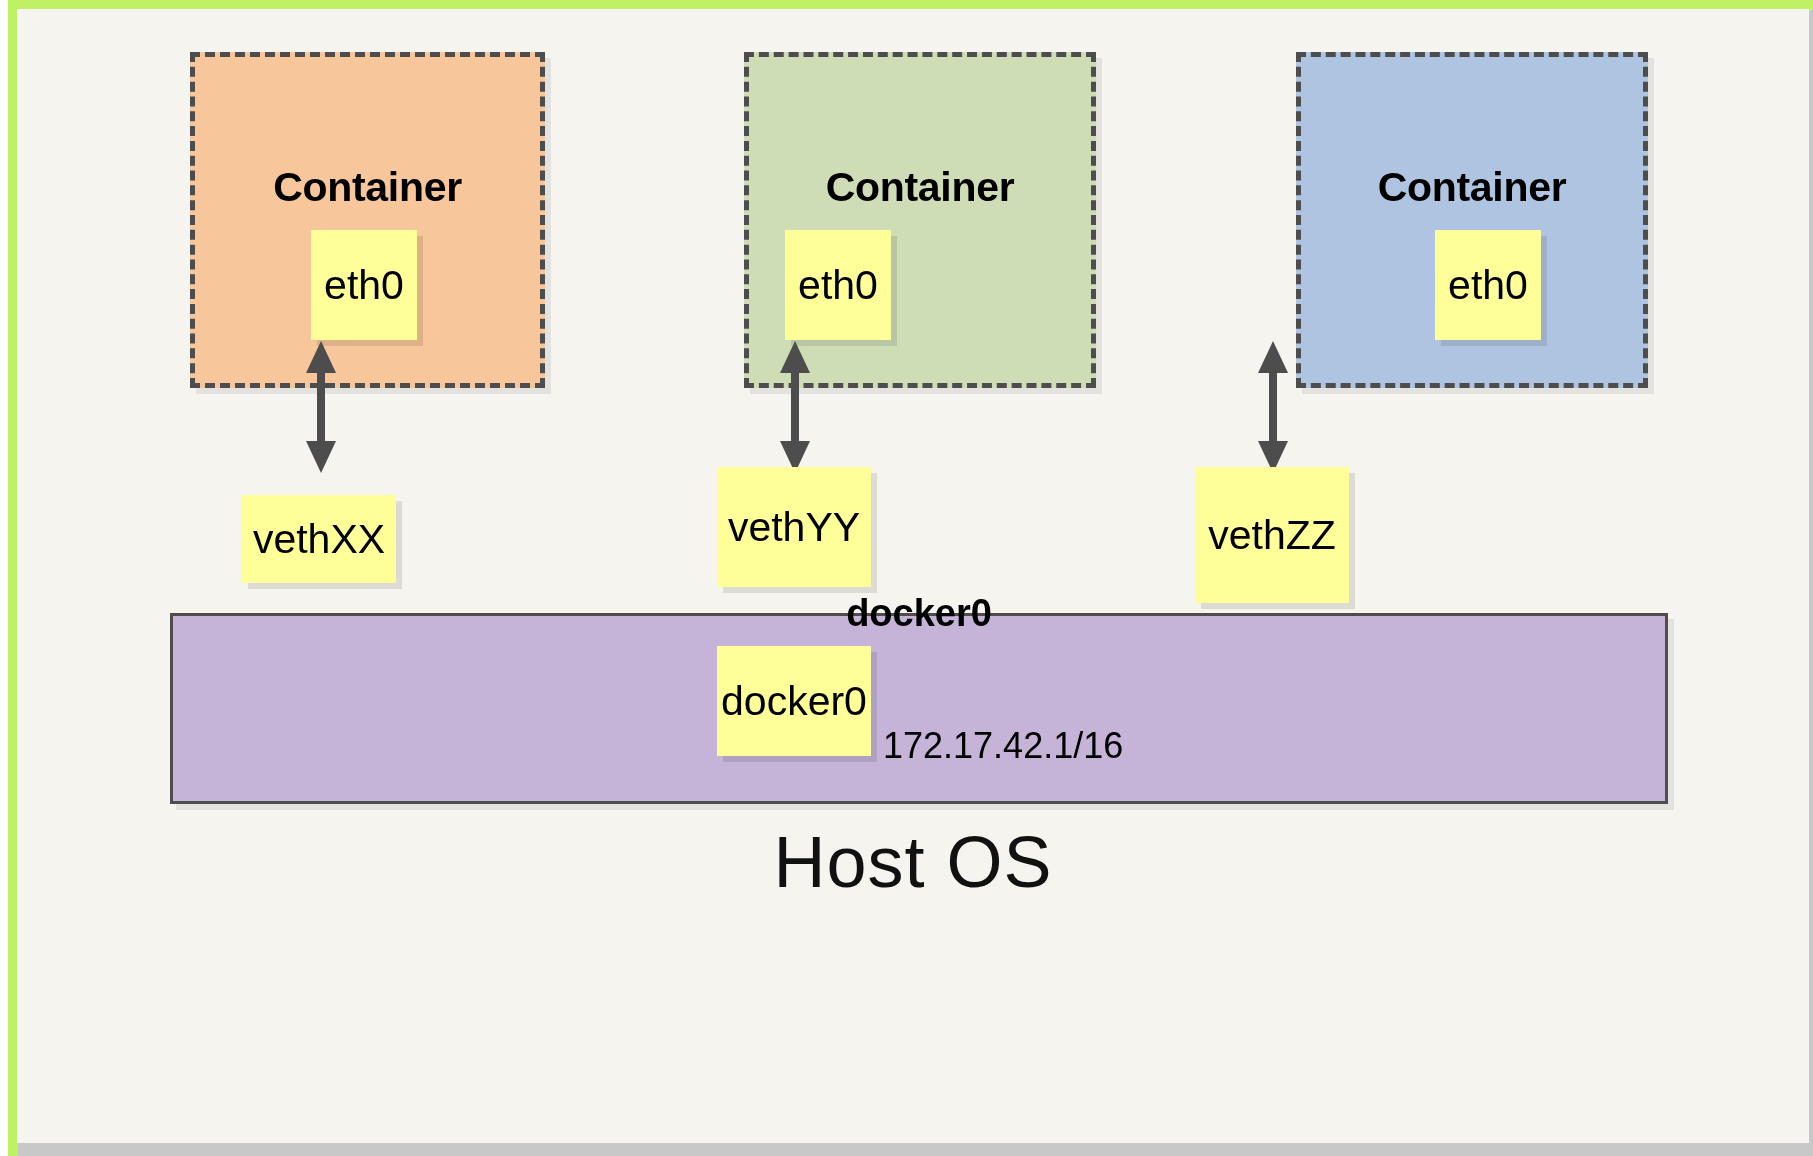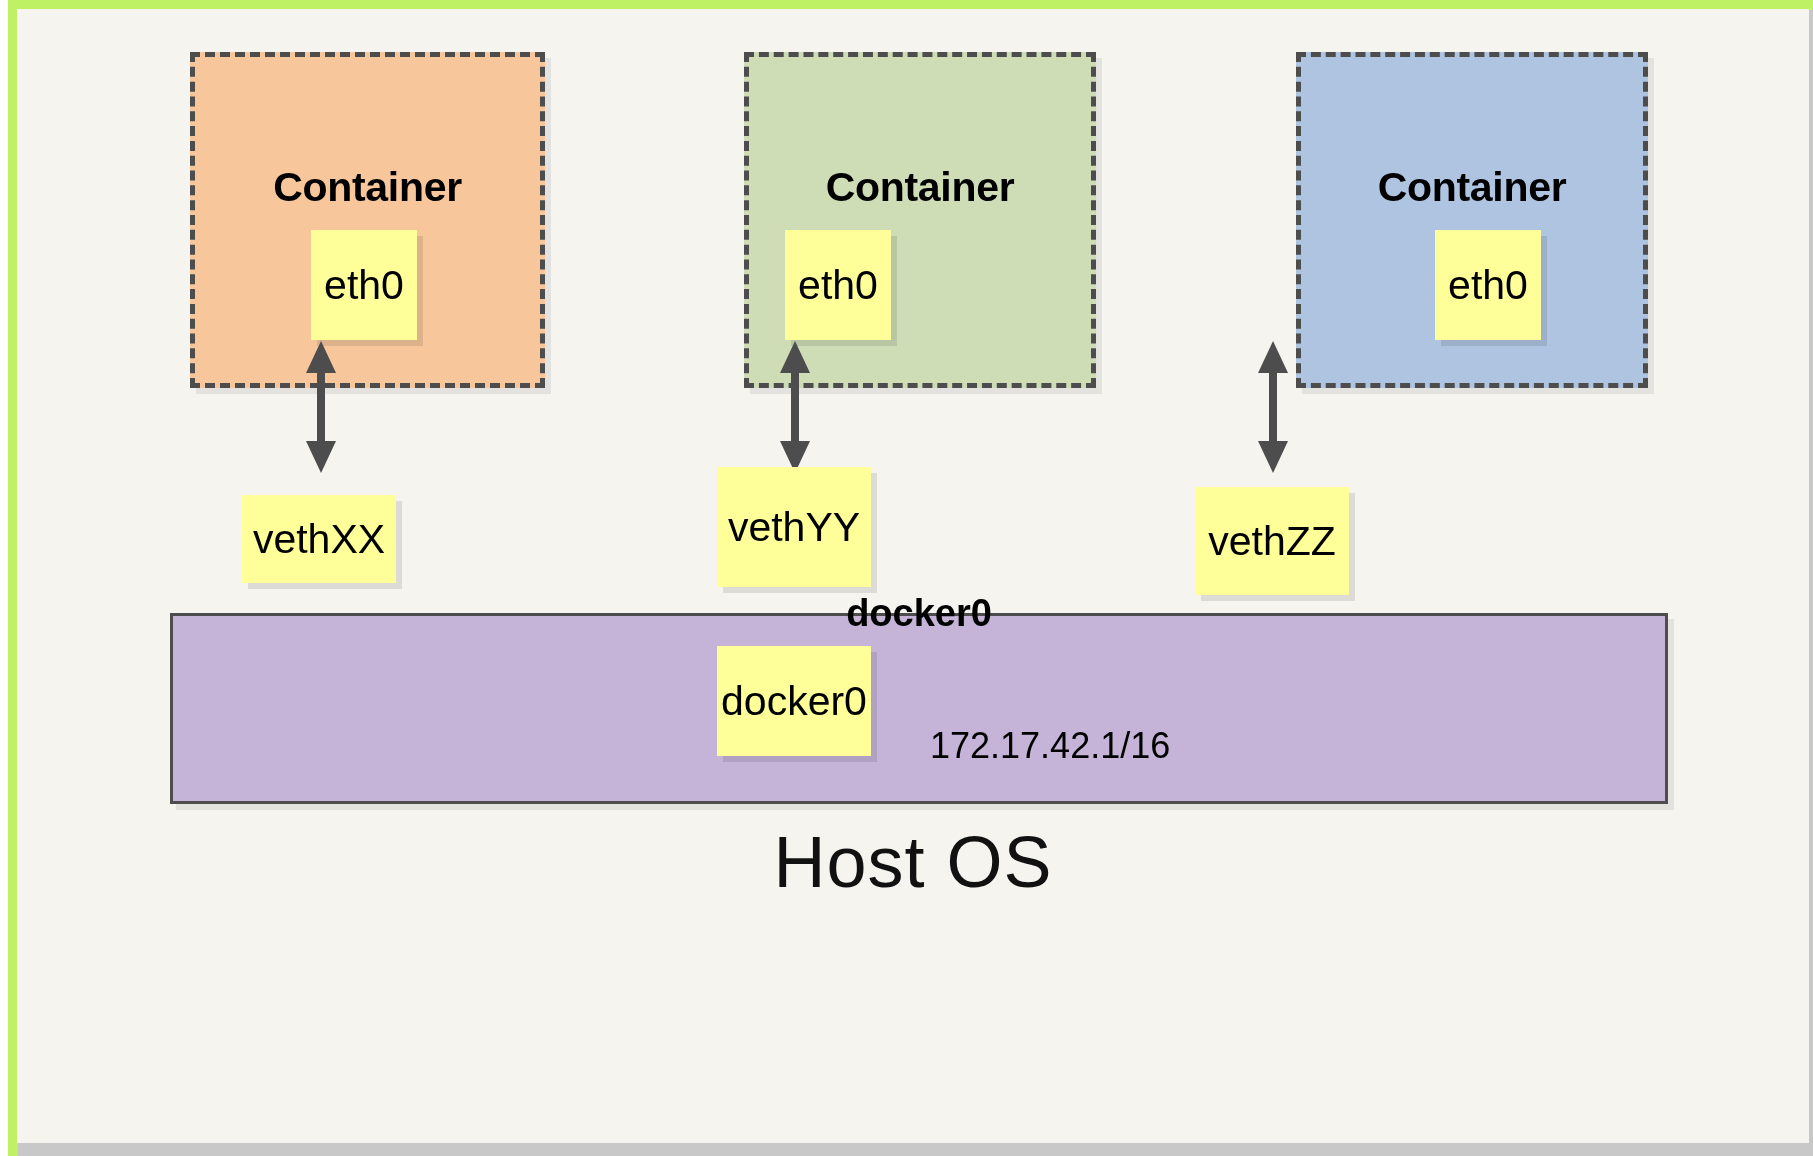--- a/index.html
+++ b/index.html
@@ -87,21 +87,20 @@
   .arrow {
     position: absolute;
   }
 
   
   #ip-label {
     position: absolute;
     font-size: 36px;
     color: #000000;
     white-space: nowrap;
-    margin-left: 47px;
   }
   #host-os {
     position: absolute;
     left: 0; right: 0;
     text-align: center;
     font-size: 72px;
     font-weight: 300;
     color: #111111;
     letter-spacing: 1px;
   }
@@ -143,21 +142,21 @@
     </div>
     <div class="container-title" style="left:1279px; width:352px; top:155px;">Container</div>
     <div class="note" style="left:1418px; top:221px; width:106px; height:110px;">eth0</div>
 
     <svg class="arrow" style="left:1240px; top:332px; width:32px; height:132px;" viewBox="0 0 32 132" xmlns="http://www.w3.org/2000/svg">
       <line x1="16" y1="26" x2="16" y2="106" stroke="#4d4d4d" stroke-width="8"></line>
       <polygon points="16,0 31,32 1,32" fill="#4d4d4d"></polygon>
       <polygon points="16,132 1,100 31,100" fill="#4d4d4d"></polygon>
     </svg>
 
-    <div class="note" style="left:1178px; top:458px; width:154px; height:108px;margin-top:20px;">vethZZ</div>
+    <div class="note" style="left:1178px; top:458px; width:154px; height:136px;">vethZZ</div>
 
     <div id="docker-bar" style="left:153px; top:604px; width:1498px; height:191px;">
     </div>
     <div id="docker-bar-label" style="left:153px; width:1498px; top:583px;">docker0</div>
 
     <div class="note" style="left:700px; top:637px; width:154px; height:110px;">docker0</div>
 
     <div id="ip-label" style="left:866px; top:716px;">172.17.42.1/16</div>
 
     <div id="host-os" style="top:812px;">Host OS</div>

